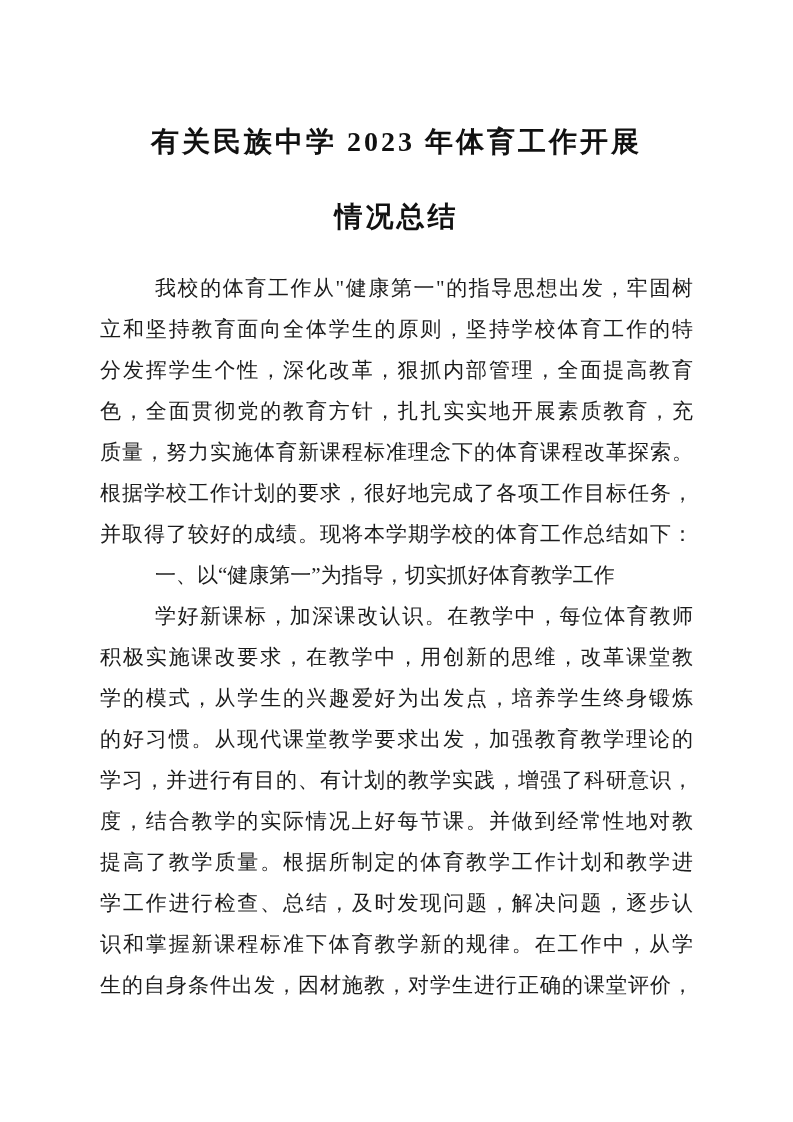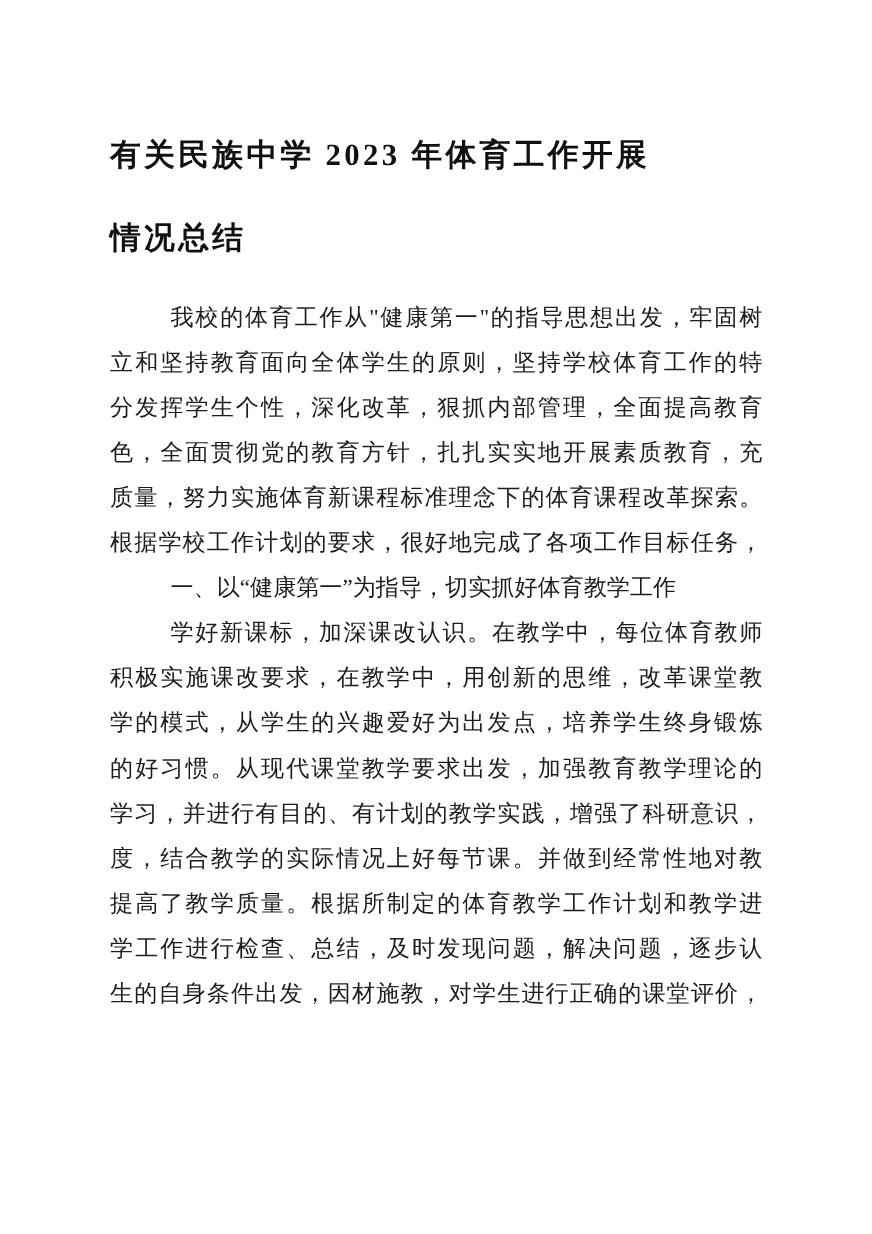--- a/index.html
+++ b/index.html
@@ -21,21 +21,21 @@
   .content {
     box-sizing: border-box;
     padding: 104px 100px 0 100px; 
     width: 100%;
   }
   .doc-title {
     margin: 0;
     font-size: 28px;
     font-weight: bold;
     line-height: 75px;
-    text-align: left;
+    text-align: center;
     letter-spacing: 3px;
     color: #111111;
   }
   .doc-body {
     margin-top: 14px;
     font-size: 21px;
     color: #1c1c1c;
   }
   .para {
     margin: 0;
@@ -69,33 +69,35 @@
 
     <div class="doc-body">
 
       <div class="para">
         <div class="line indent">我校的体育工作从"健康第一"的指导思想出发，牢固树</div>
         <div class="line">立和坚持教育面向全体学生的原则，坚持学校体育工作的特</div>
         <div class="line">分发挥学生个性，深化改革，狠抓内部管理，全面提高教育</div>
         <div class="line">色，全面贯彻党的教育方针，扎扎实实地开展素质教育，充</div>
         <div class="line">质量，努力实施体育新课程标准理念下的体育课程改革探索。</div>
         <div class="line">根据学校工作计划的要求，很好地完成了各项工作目标任务，</div>
+        <div class="line">并取得了较好的成绩。现将本学期学校的体育工作总结如下：</div>
       </div>
 
       <div class="para">
         <div class="line indent leftalign">一、以“健康第一”为指导，切实抓好体育教学工作</div>
       </div>
 
       <div class="para">
         <div class="line indent">学好新课标，加深课改认识。在教学中，每位体育教师</div>
         <div class="line">积极实施课改要求，在教学中，用创新的思维，改革课堂教</div>
         <div class="line">学的模式，从学生的兴趣爱好为出发点，培养学生终身锻炼</div>
         <div class="line">的好习惯。从现代课堂教学要求出发，加强教育教学理论的</div>
         <div class="line">学习，并进行有目的、有计划的教学实践，增强了科研意识，</div>
         <div class="line">度，结合教学的实际情况上好每节课。并做到经常性地对教</div>
         <div class="line">提高了教学质量。根据所制定的体育教学工作计划和教学进</div>
         <div class="line">学工作进行检查、总结，及时发现问题，解决问题，逐步认</div>
+        <div class="line">识和掌握新课程标准下体育教学新的规律。在工作中，从学</div>
         <div class="line">生的自身条件出发，因材施教，对学生进行正确的课堂评价，</div>
       </div>
 
     </div>
   </div>
 </div>
 
 </body></html>

